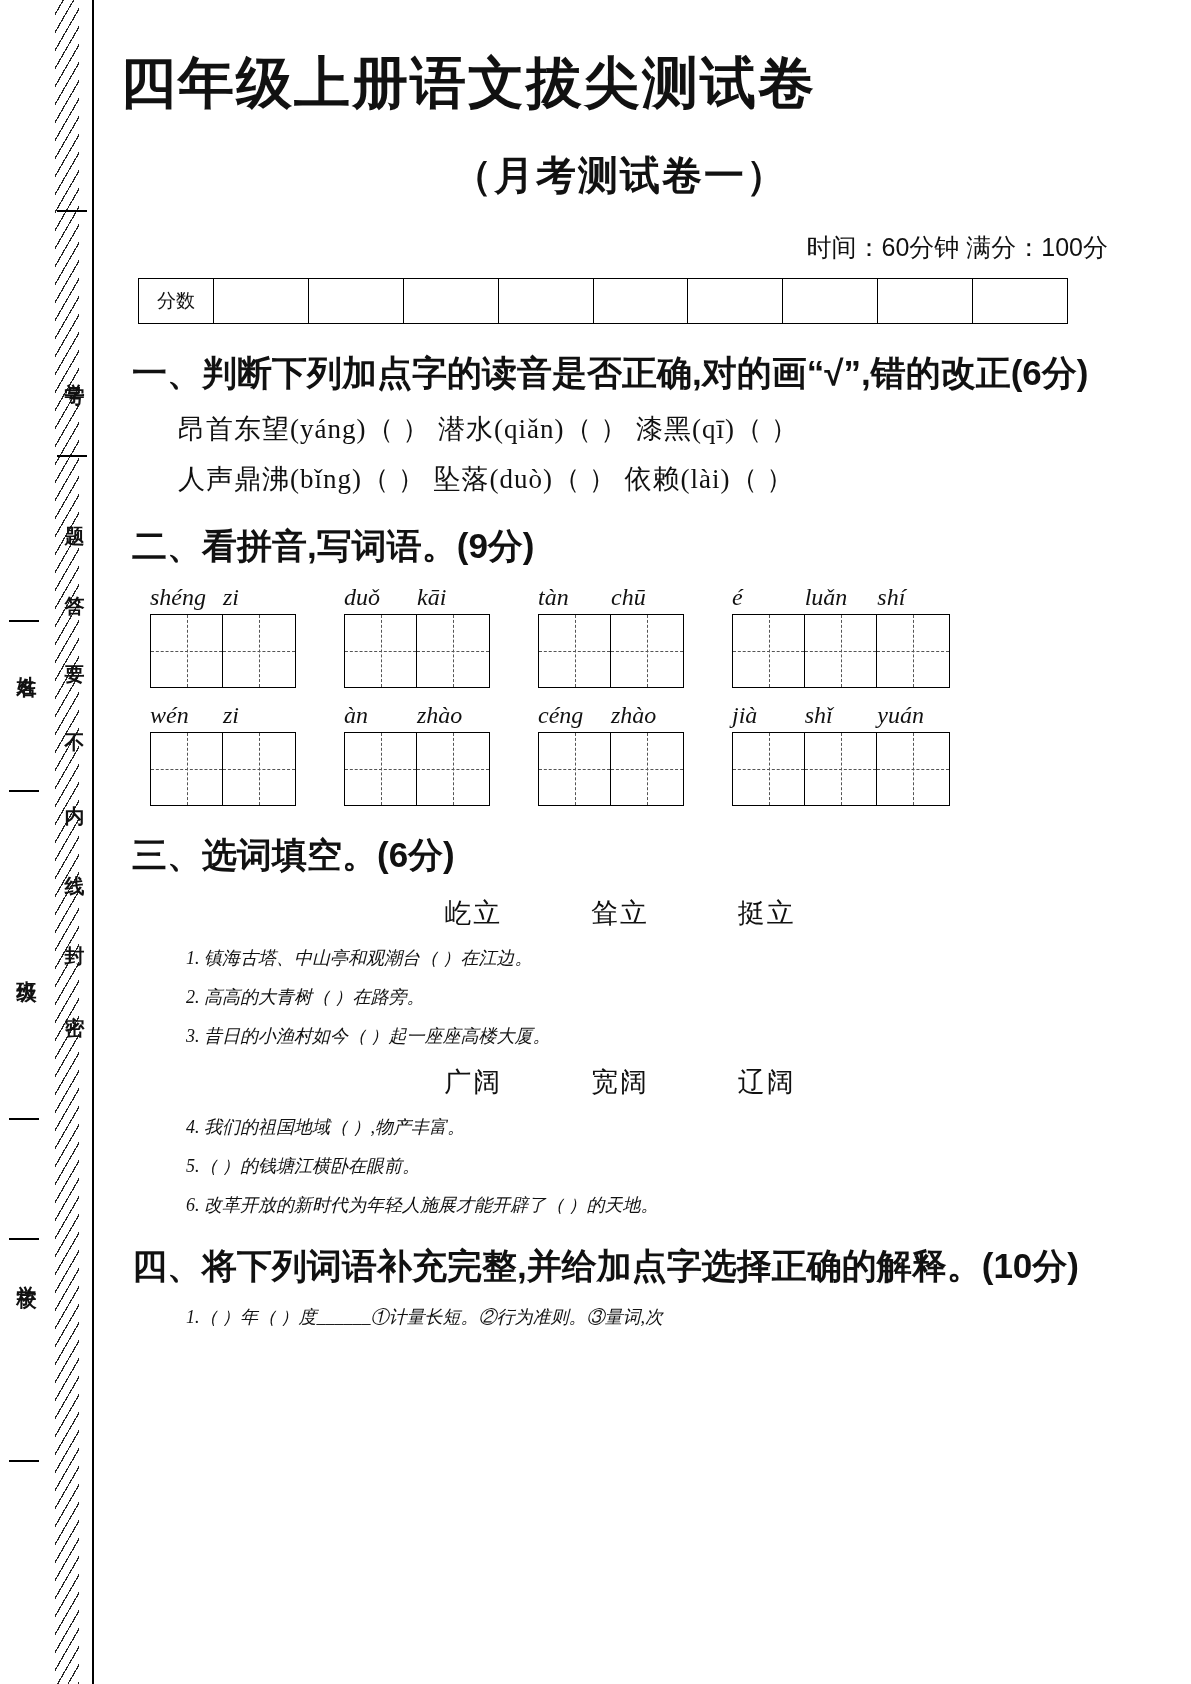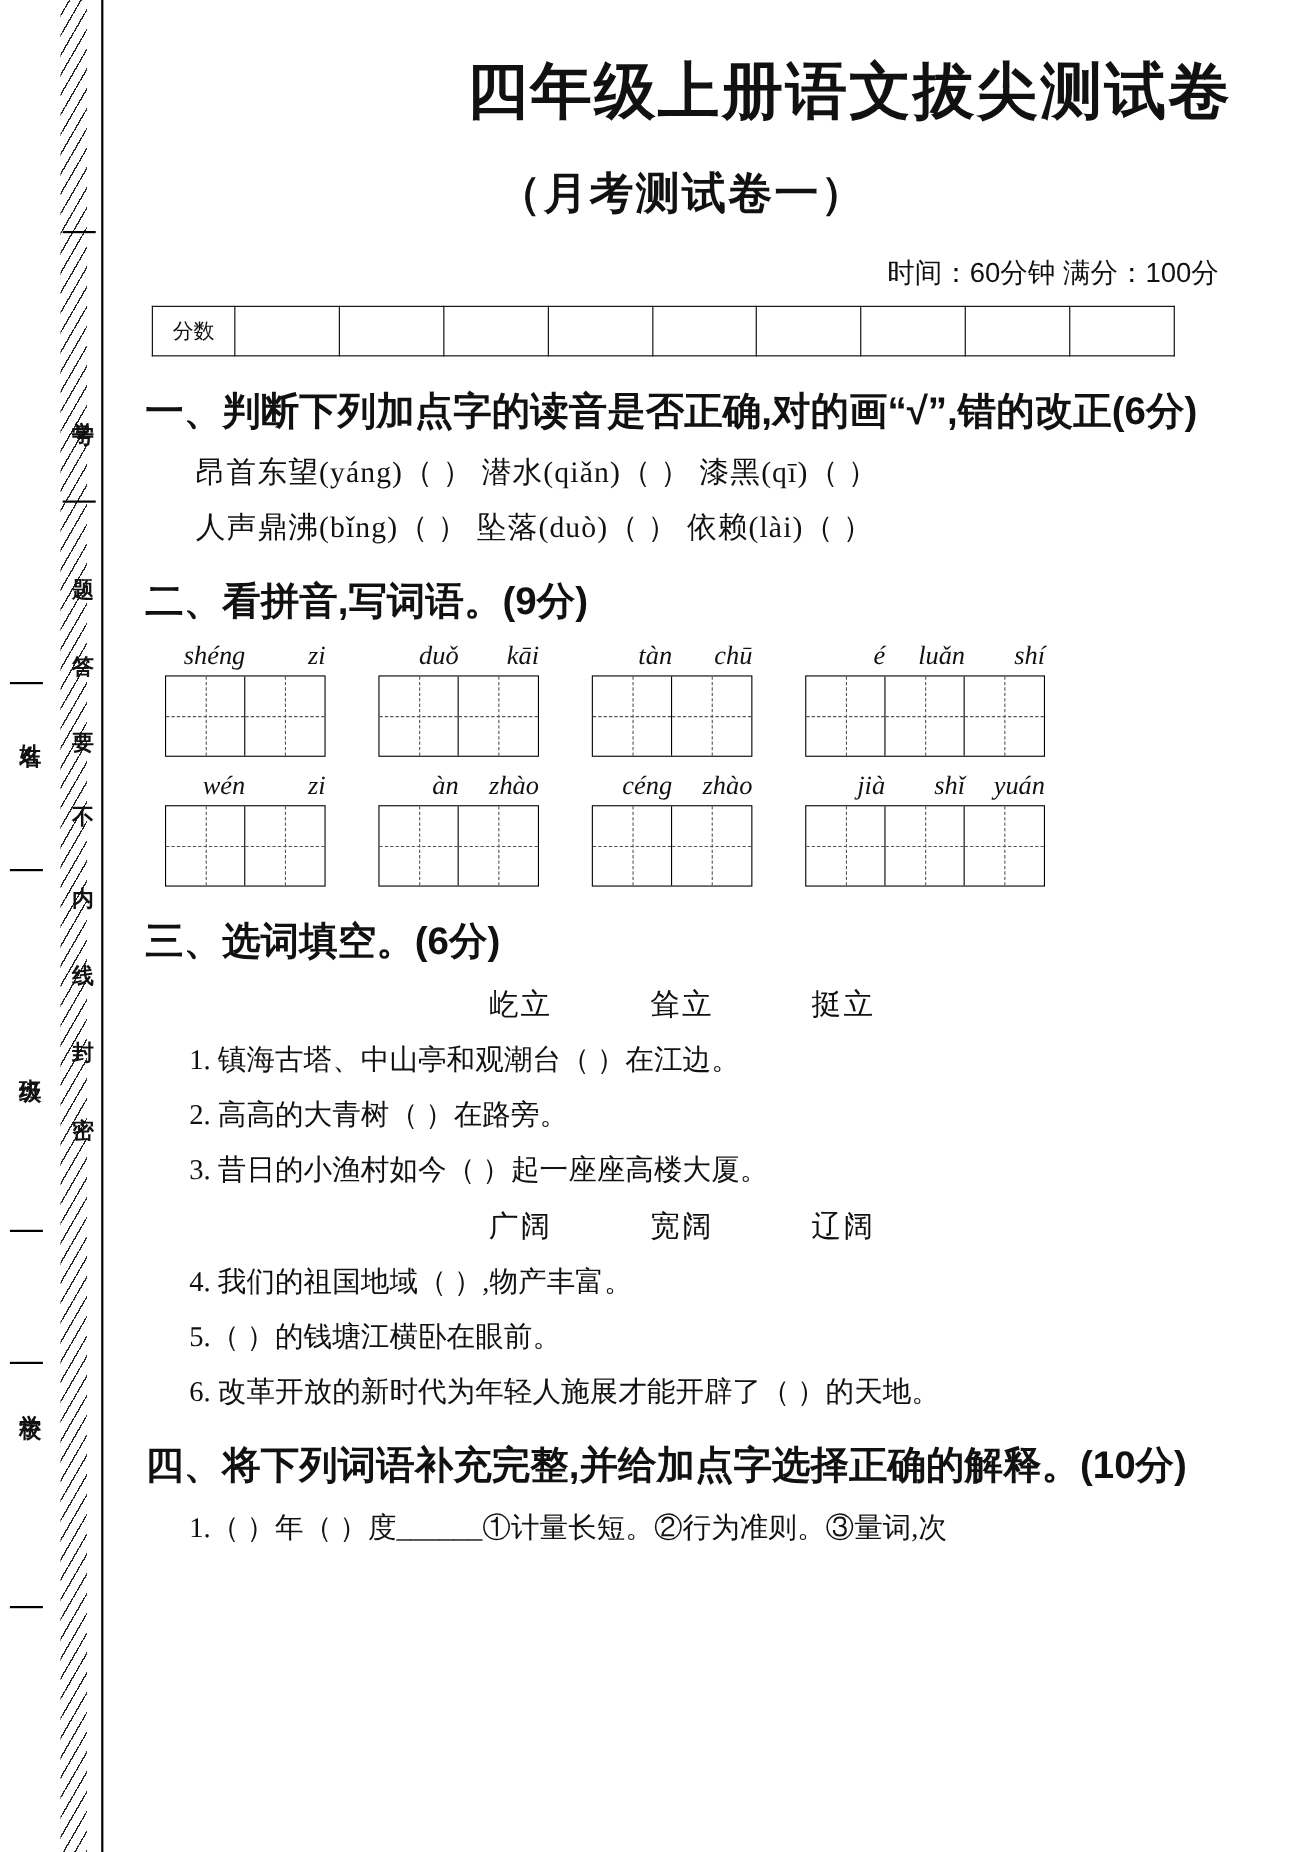--- a/index.html
+++ b/index.html
@@ -34,21 +34,21 @@
     font-weight:600;
   }
   .seal-underline{
     position:absolute;left:2px;width:30px;height:2px;background:#000;
   }
   
   .page{
     position:absolute;left:120px;top:0;width:1000px;height:1684px;
   }
   .title{
-    text-align:right;
+    text-align:left;
     font-family:Liberation Sans, sans-serif;
     font-weight:bold;
     font-size:56px;
     letter-spacing:2px;
     margin-top:46px;
   }
   .subtitle{
     text-align:center;
     font-family:"Liberation Sans","DejaVu Sans",sans-serif;
     font-weight:bold;
@@ -99,21 +99,21 @@
   }
   .py-item{ }
   .py-labels{
     display:flex;
     font-family:"Liberation Serif","DejaVu Serif",serif;
     font-style:italic;
     font-size:24px;
     justify-content:space-around;
     margin-bottom:3px;
   }
-  .py-labels span{flex:1;text-align:right;}
+  .py-labels span{flex:1;text-align:left;}
   .grid{
     display:flex;
     border:1.4px solid #000;
   }
   .cell{
     width:72px;height:72px;
     position:relative;
     border-right:1.4px solid #000;
     box-sizing:border-box;
   }
@@ -127,23 +127,24 @@
     border-left:1.2px dashed #555;
   }
   .choices{
     text-align:center;
     font-size:27px;
     margin-top:16px;
     letter-spacing:2px;
   }
   .choices span{margin:0 40px;}
   .q{
-    font-size:26px;
+    font-size:18px;
     margin-top:15px;
-    margin-left:52px;
+    margin-left:66px;
+    font-style:italic;
   }
 </style>
 </head>
 <body>
 
 <div class="seal-strip">
   <div class="hatch"></div>
   <div class="vline"></div>
 
   <div class="seal-underline" style="top:210px;"></div>

